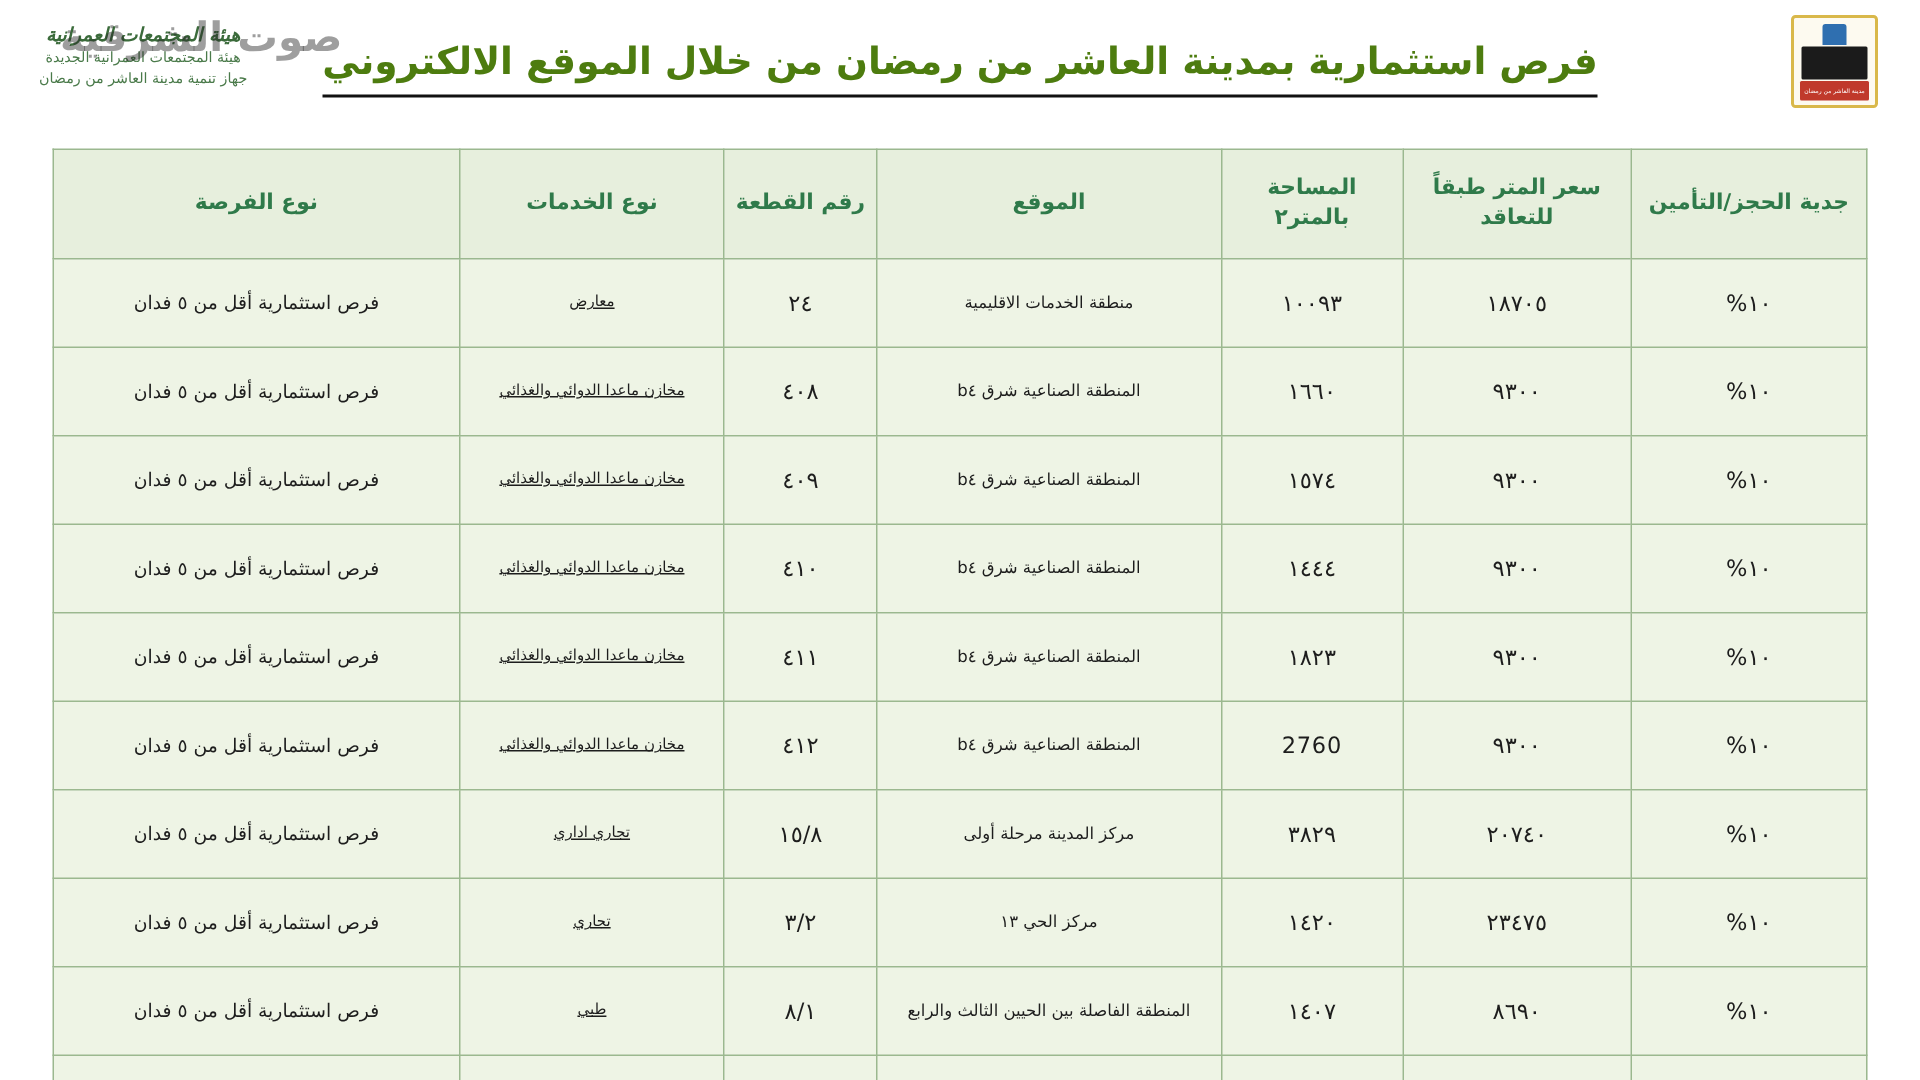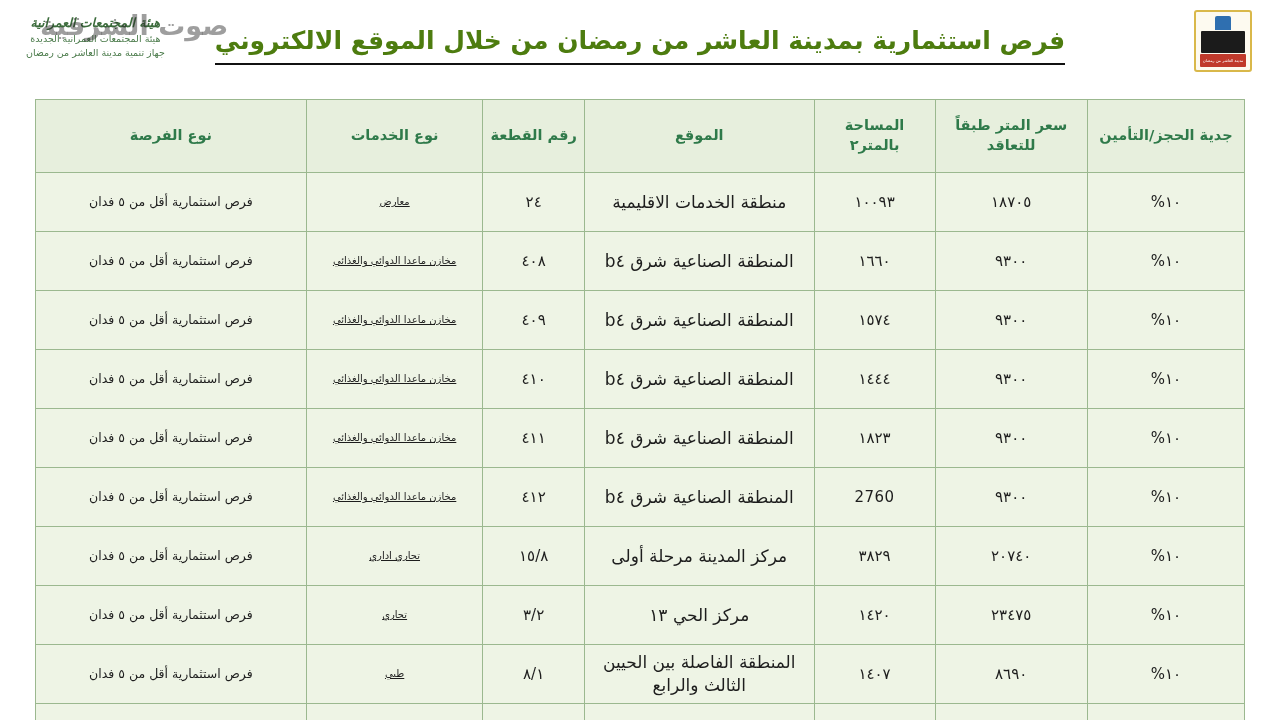--- a/index.html
+++ b/index.html
@@ -157,21 +157,21 @@
   }
   table.opps tbody tr td.num {
     font-size: 15px;
     letter-spacing: 0.5px;
   }
   table.opps tbody td.activity {
     font-size: 10px;
     text-decoration: underline;
   }
   table.opps tbody td.location {
-    font-size: 17px;
+    font-size: 11px;
     margin-top: 35px;
   }
   table.opps tbody td.opp-type {
     font-size: 12.5px;
   }
   col.c-fee     { width: 13.0%; }
   col.c-price   { width: 12.6%; }
   col.c-area    { width: 10.0%; }
   col.c-loc     { width: 19.0%; }
   col.c-plot    { width: 8.4%;  }

